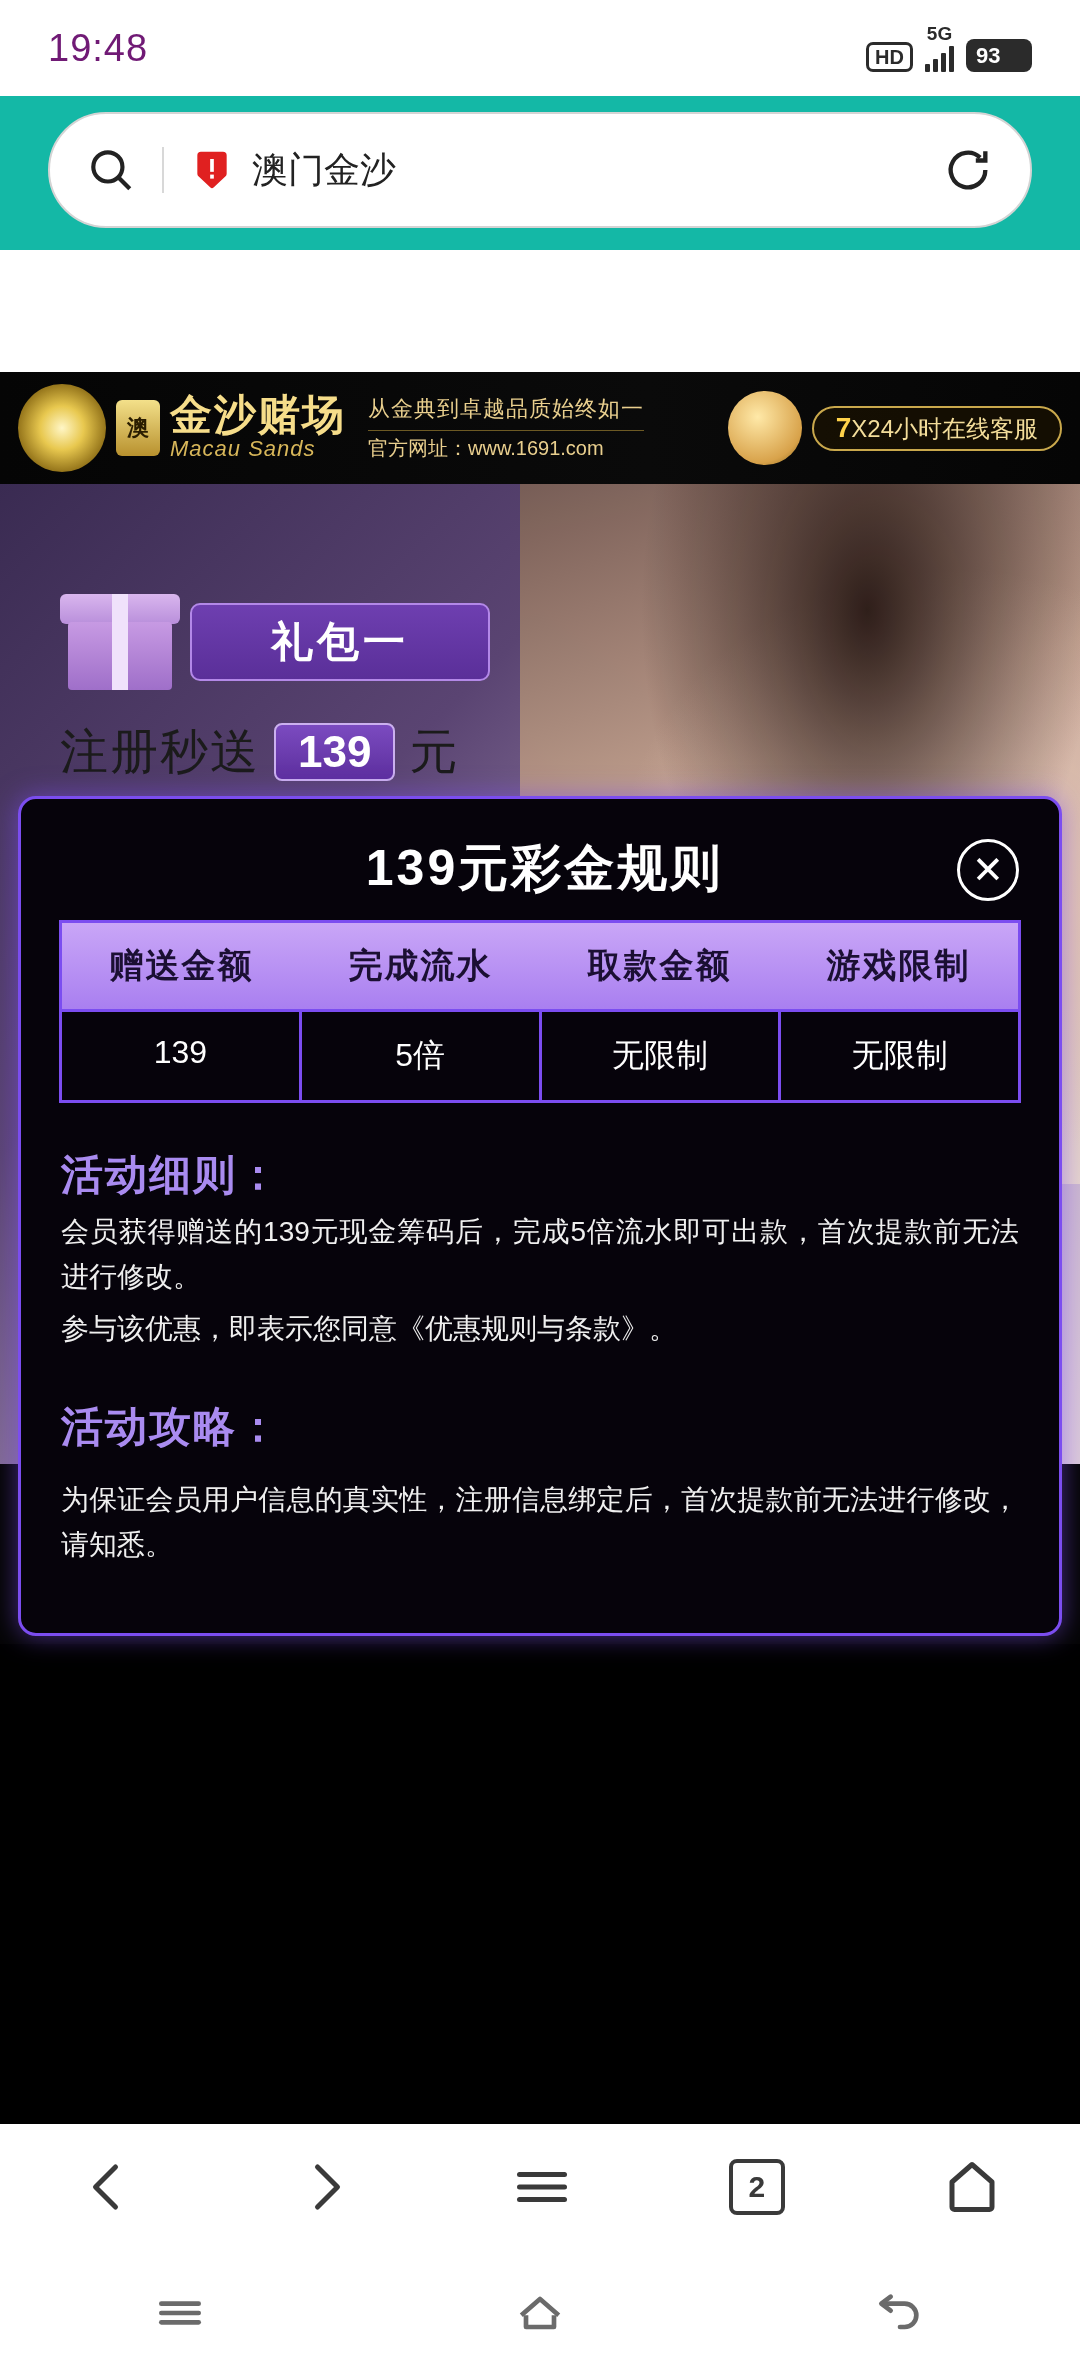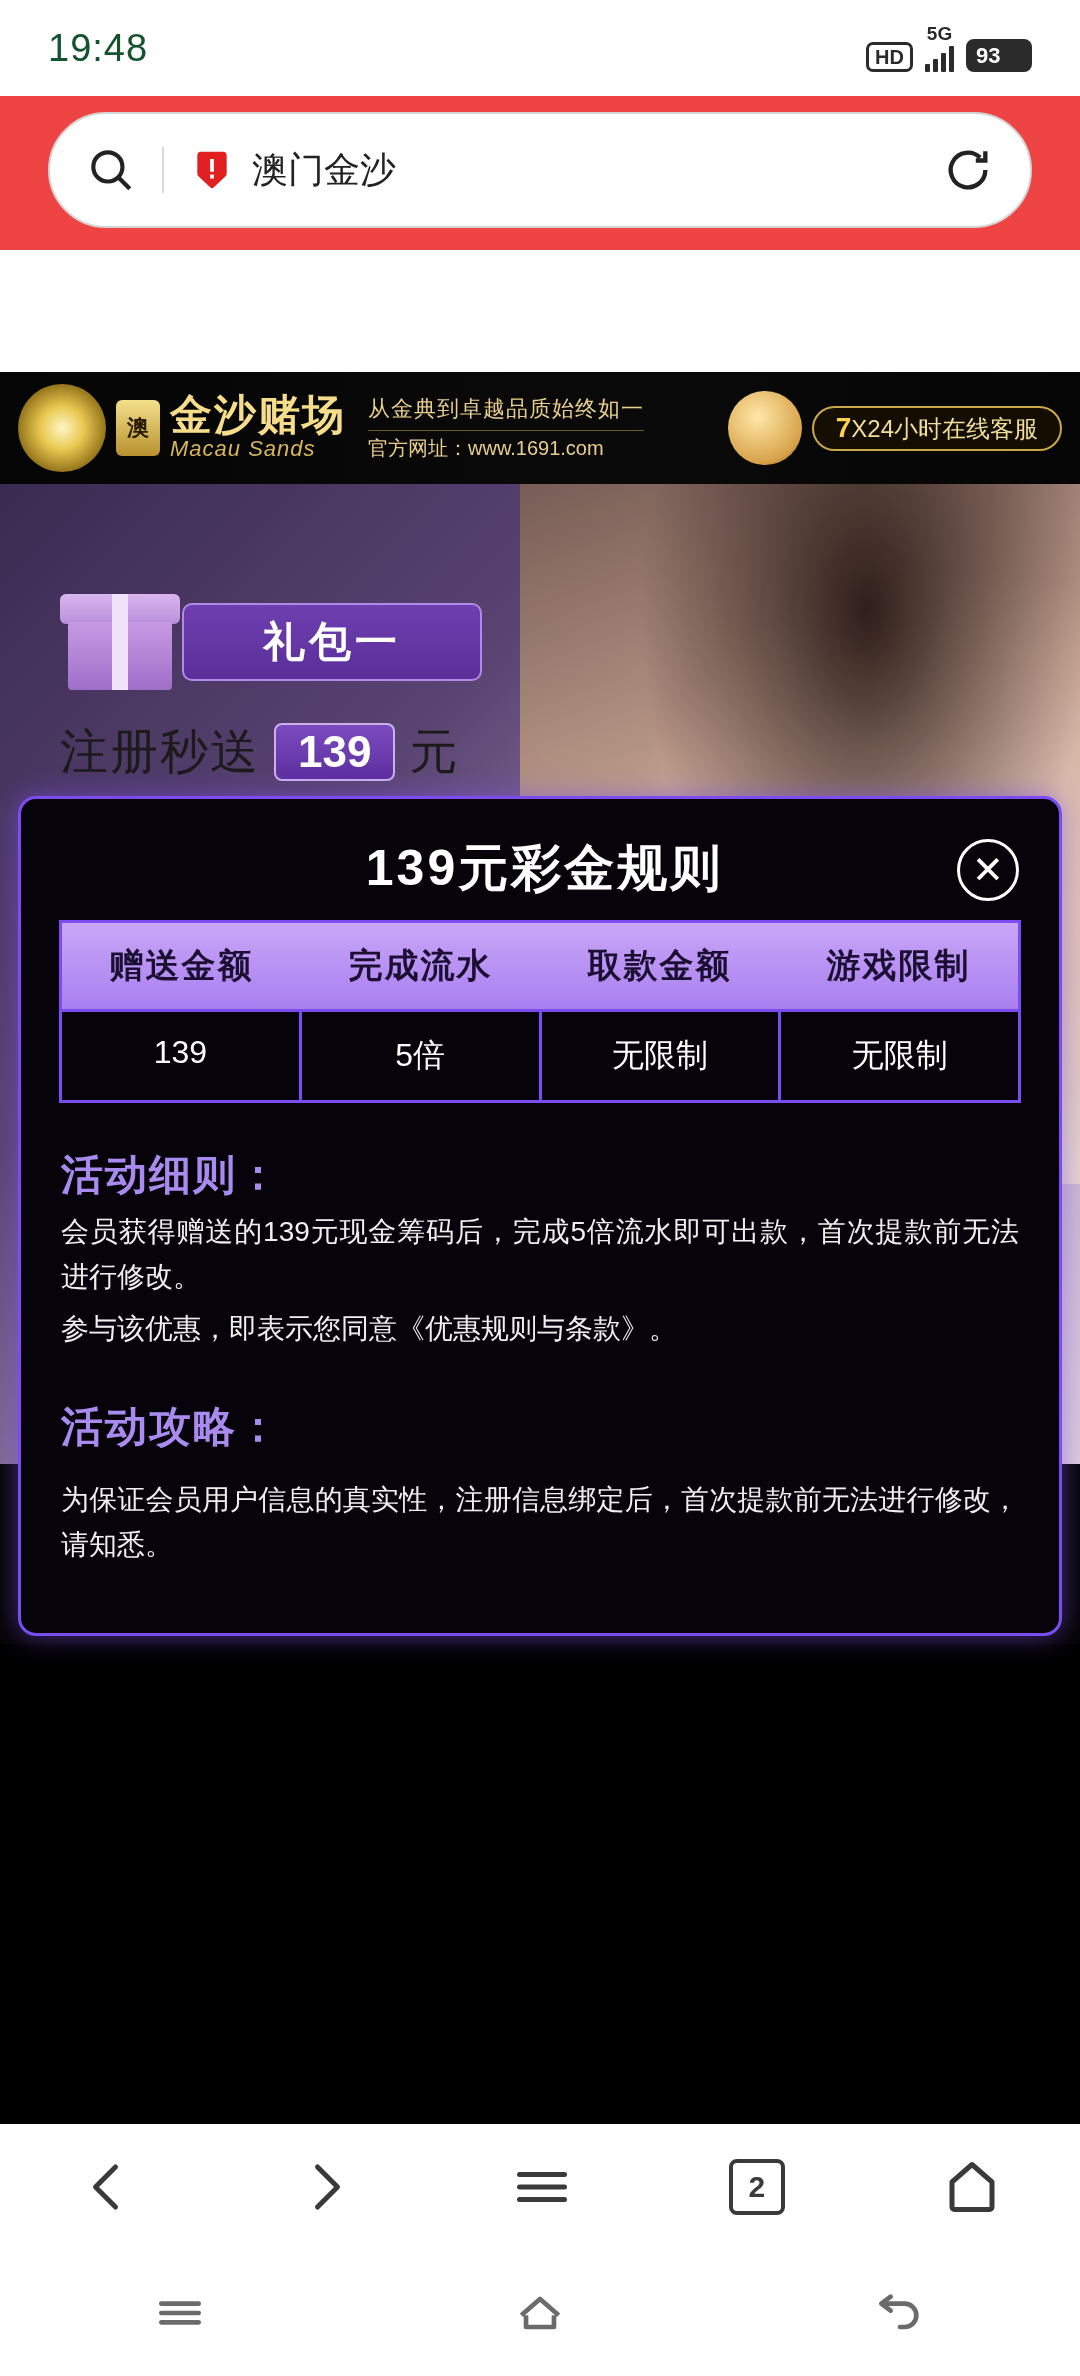--- a/index.html
+++ b/index.html
@@ -11,21 +11,21 @@
   }
   body { position:relative; }
 
   
   .statusbar {
     height:96px; width:100%;
     display:flex; align-items:center; justify-content:space-between;
     padding:0 48px;
     background:#ffffff;
   }
-  .status-time { font-size:38px; color:#14532d; letter-spacing:1px; }
+  .status-time { font-size:38px; color:#701a75; letter-spacing:1px; }
   .status-right { display:flex; align-items:flex-end; gap:12px; }
   .hd-badge {
     border:3px solid #2b2b2b; border-radius:7px;
     font-size:20px; font-weight:bold; color:#2b2b2b;
     padding:2px 6px; line-height:1;
   }
   .net-wrap { display:flex; flex-direction:column; align-items:center; line-height:1; }
   .net-label { font-size:19px; color:#2b2b2b; font-weight:bold; margin-bottom:3px; }
   .sig-bars { display:flex; align-items:flex-end; gap:3px; height:26px; }
   .sig-bars i { width:5px; background:#2b2b2b; display:block; border-radius:1px; }
@@ -33,21 +33,21 @@
   .sig-bars i:nth-child(2){height:13px;}
   .sig-bars i:nth-child(3){height:19px;}
   .sig-bars i:nth-child(4){height:26px;}
   .battery {
     background:#2b2b2b; color:#ffffff; font-size:22px; font-weight:bold;
     border-radius:8px; padding:4px 10px; min-width:66px; 
     line-height:1.15;
   }
 
   
-  .addressbar-wrap { padding:16px 48px 22px 48px; background:#ef4444; }
+  .addressbar-wrap { padding:16px 48px 22px 48px; background:#14b8a6; }
   .addressbar {
     height:116px; border:2px solid #d4d4d4; border-radius:58px;
     display:flex; align-items:center; padding:0 36px;
     background:#ffffff;
   }
   .search-icon { width:50px; height:50px; flex:none; }
   .addr-sep { width:2px; height:46px; background:#d8d8d8; margin:0 26px; }
   .warn-icon { width:44px; height:44px; flex:none; margin-right:18px; }
   .addr-text { font-size:36px; color:#222; flex:1; }
   .reload-icon { width:52px; height:52px; flex:none; }
@@ -124,21 +124,21 @@
   }
   .gift-box .body {
     position:absolute; left:8px; top:28px; width:104px; height:68px;
     background:linear-gradient(#c79ae3,#9f6fc9); border-radius:4px;
   }
   .gift-box .ribbon {
     position:absolute; left:52px; top:0; width:16px; height:96px;
     background:#f0e2fb;
   }
   .pack-pill {
-    margin-left:2px;
+    margin-left:10px;
     width:300px; height:78px; border-radius:10px;
     background:linear-gradient(#6e3fb0,#5a2f99);
     border:2px solid #b388e8;
     display:flex; align-items:center; justify-content:center;
     color:#ffffff; font-size:42px; font-weight:bold; letter-spacing:4px;text-align:right;
   }
   .reg-line {
     position:absolute; left:60px; top:236px;
     display:flex; align-items:center; gap:14px;
   }

